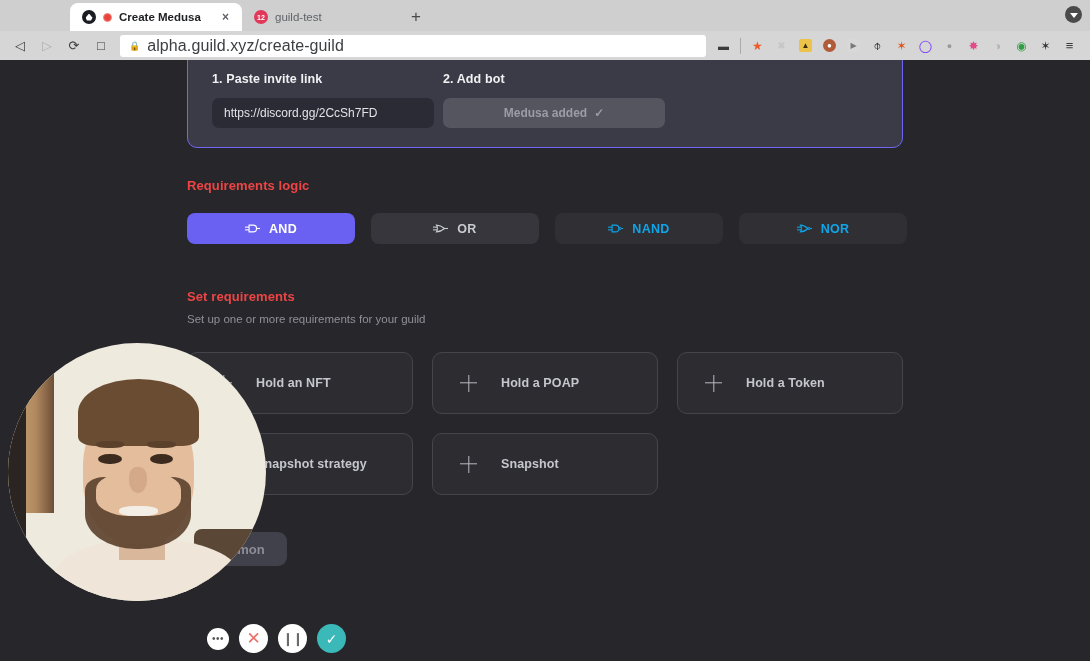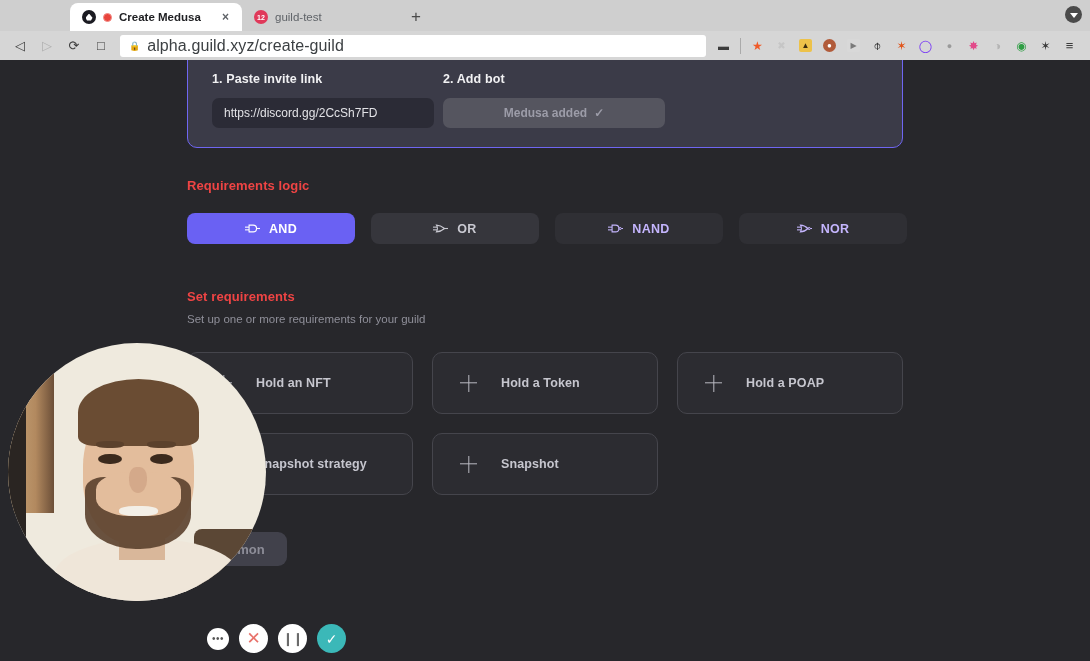--- a/index.html
+++ b/index.html
@@ -188,21 +188,21 @@
   .logic-btn {
     width: 168px; height: 31px;
     border-radius: 8px;
     display: flex; align-items: center; justify-content: center;
     gap: 9px;
     font-size: 12.5px; font-weight: 700;
     letter-spacing: .3px;
   }
   .logic-btn.active { background: #6a61f3; color: #fff; }
   .logic-btn.idle   { background: #36363c; color: #c9c9d1; }
-  .logic-btn.dim    { background: #2f2f34; color: #c4b5fd; }
+  .logic-btn.dim    { background: #2f2f34; color: #0ea5e9; }
   .gate { display: block; }
 
   .req-grid {
     display: grid;
     grid-template-columns: repeat(3, 226px);
     gap: 19px 19px;
     margin-top: 27px;
   }
   .req-card {
     height: 62px;
@@ -439,25 +439,25 @@
       <div class="sec-title">Set requirements</div>
       <div class="sec-sub">Set up one or more requirements for your guild</div>
 
       <div class="req-grid">
         <div class="req-card">
           <span class="plus"></span>
           <span class="req-label">Hold an NFT</span>
         </div>
         <div class="req-card">
           <span class="plus"></span>
-          <span class="req-label">Hold a Token</span>
+          <span class="req-label">Hold a POAP</span>
         </div>
         <div class="req-card">
           <span class="plus"></span>
-          <span class="req-label">Hold a POAP</span>
+          <span class="req-label">Hold a Token</span>
         </div>
         <div class="req-card">
           <span class="plus"></span>
           <span class="req-label">Snapshot strategy</span>
         </div>
         <div class="req-card">
           <span class="plus"></span>
           <span class="req-label">Snapshot</span>
         </div>
       </div>

